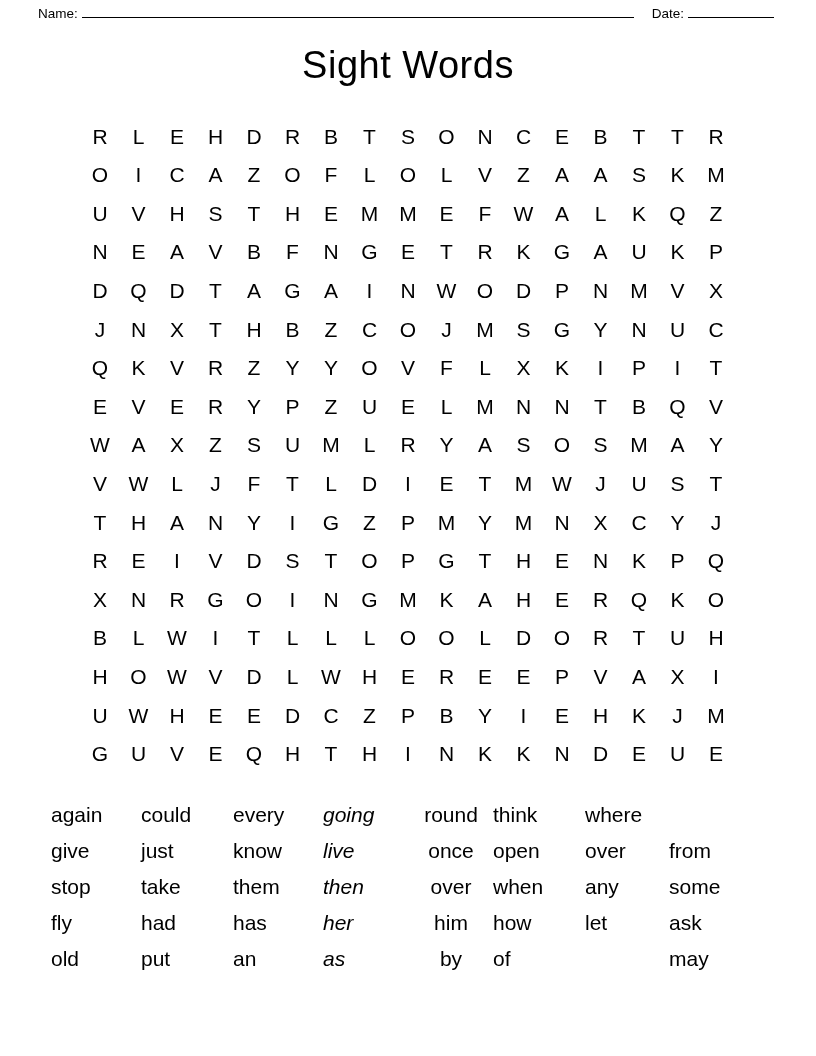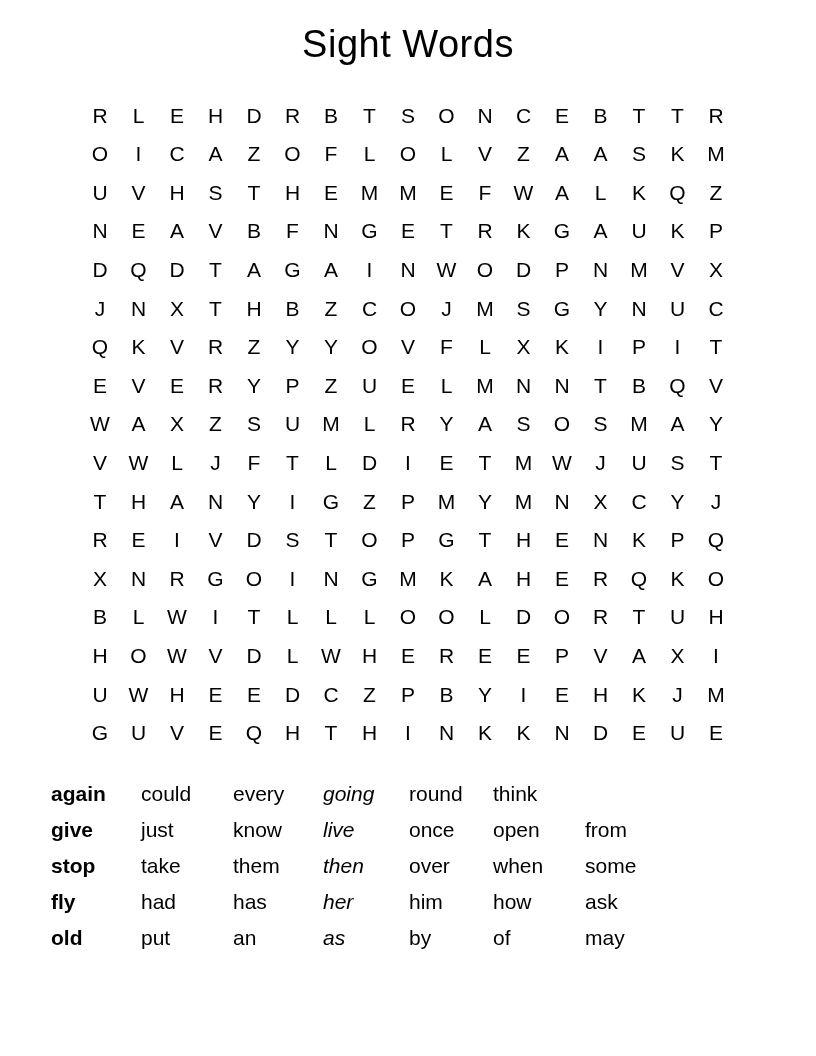--- a/index.html
+++ b/index.html
@@ -83,39 +83,45 @@
     width: 730px;
     display: flex;
     justify-content: flex-start;
     padding-left: 8px;
     box-sizing: border-box;
   }
   .word-col {
     display: flex;
     flex-direction: column;
   }
-  .word-col.c0 { width: 90px; font-weight: bold; }
+  .word-col.c0 { width: 90px; }
   .word-col.c1 { width: 92px; }
   .word-col.c2 { width: 90px; }
   .word-col.c3 { width: 86px; font-style: italic; }
-  .word-col.c4 { width: 84px; }
+  .word-col.c4 { width: 84px; align-items: center; }
   .word-col.c5 { width: 92px; }
   .word-col.c6 { width: 84px; }
   .word-col.c7 { width: 86px; justify-content: flex-end; }
   .word {
     font-size: 21px;
     line-height: 36px;
     white-space: nowrap;
   }
 </style>
 </head>
 <body>
 
 <div class="page">
 
+  <div class="header-row">
+    <span class="hdr-label">Name:</span>
+    <span class="hdr-rule"></span>
+    <span class="hdr-label date-label">Date:</span>
+    <span class="hdr-rule date-rule"></span>
+  </div>
 
   <h1 class="title">Sight Words</h1>
 
   <div class="grid" id="grid">
       <div class="grid-row">
         <span class="cell">R</span>
         <span class="cell">L</span>
         <span class="cell">E</span>
         <span class="cell">H</span>
         <span class="cell">D</span>
@@ -474,20 +480,26 @@
         <span class="word">him</span>
         <span class="word">by</span>
       </div>
       <div class="word-col c5">
         <span class="word">think</span>
         <span class="word">open</span>
         <span class="word">when</span>
         <span class="word">how</span>
         <span class="word">of</span>
       </div>
+      <div class="word-col c6">
+        <span class="word">where</span>
+        <span class="word">over</span>
+        <span class="word">any</span>
+        <span class="word">let</span>
+      </div>
       <div class="word-col c7">
         <span class="word">from</span>
         <span class="word">some</span>
         <span class="word">ask</span>
         <span class="word">may</span>
       </div>
     </div>
 
 </div>
 

